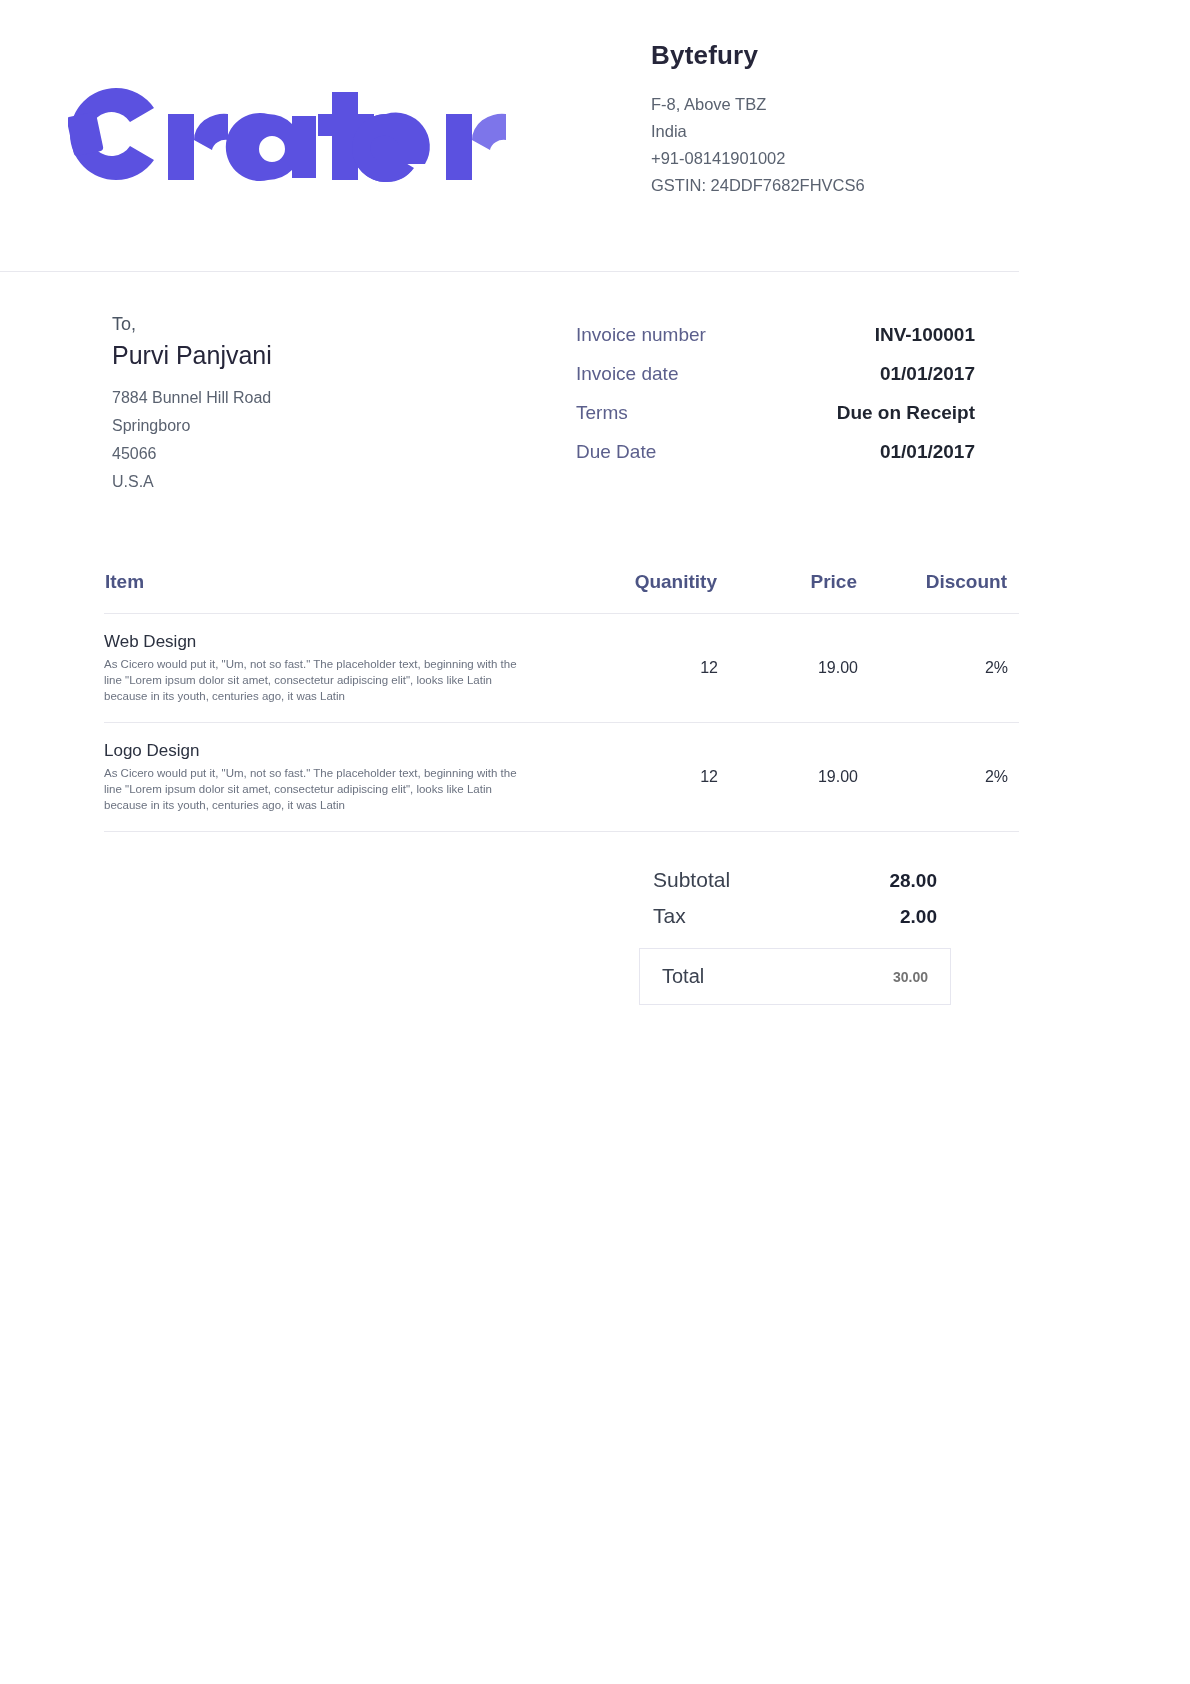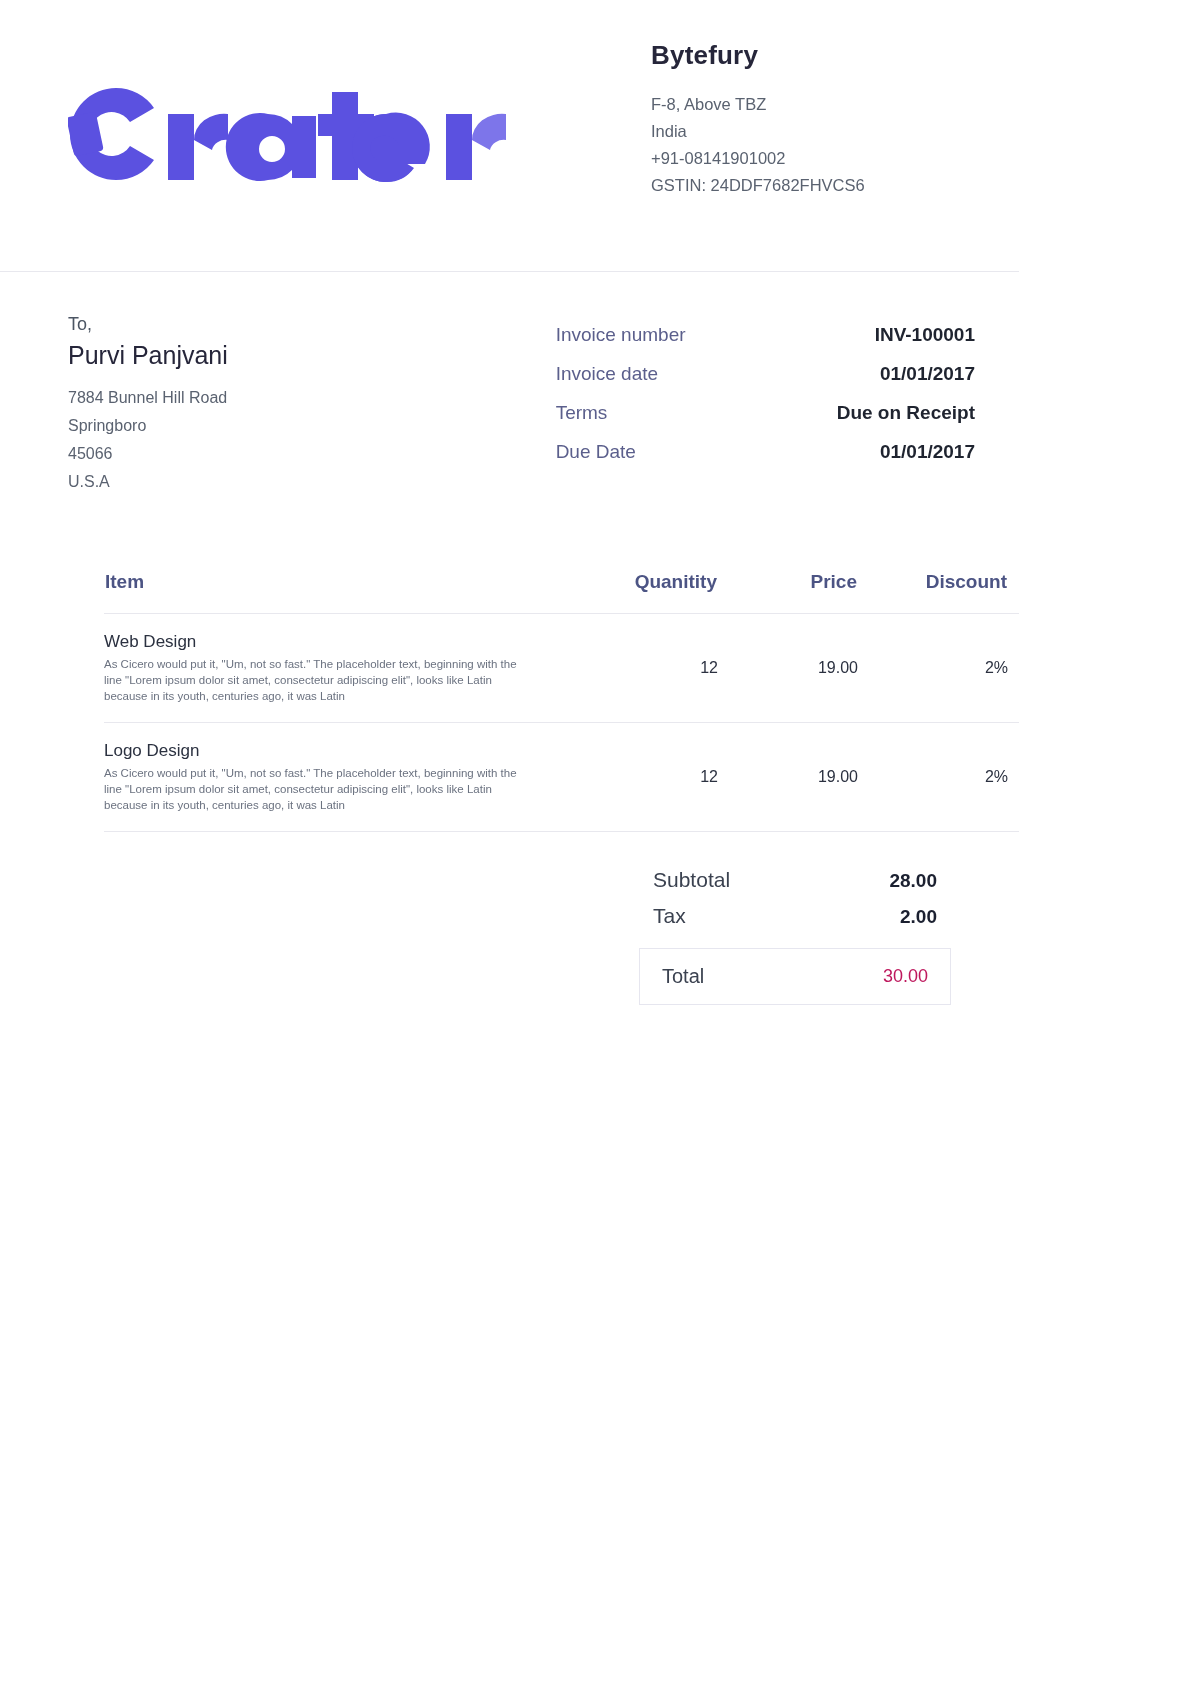--- a/index.html
+++ b/index.html
@@ -52,20 +52,21 @@
     line-height: 27px;
     color: #5a6270;
     white-space: nowrap;
   }
 
   
   .mid {
     display: flex;
     padding: 42px 44px 0 68px;
     justify-content: flex-start;
+    margin-left: 44px;
   }
   .bill-to { width: 500px; }
   .bill-to-label {
     font-size: 18px;
     color: #4b5563;
     margin-bottom: 6px;
   }
   .bill-to-name {
     font-size: 25px;
     color: #26263a;
@@ -157,21 +158,21 @@
   .tot-value { font-size: 19px; color: #1b2030; font-weight: bold; }
   .tot-total {
     margin-top: 14px;
     border: 1px solid #e6e6ef;
     display: flex;
     justify-content: space-between;
     align-items: center;
     padding: 16px 22px;
   }
   .tot-total .tot-label { font-size: 20px; color: #3b4250; }
-  .tot-total .tot-value { font-size: 18px; color: #be185d; font-weight: normal; }
+  .tot-total .tot-value { font-size: 14px; color: #737373; font-weight: bold; }
 </style>
 </head>
 <body>
 
 <div class="page">
 
   <div class="header">
     <div class="logo-wrap">
       <svg class="logo-svg" width="440" height="100" viewBox="0 0 440 100" xmlns="http://www.w3.org/2000/svg" aria-label="crater">
         <g fill="#5b51e0">

